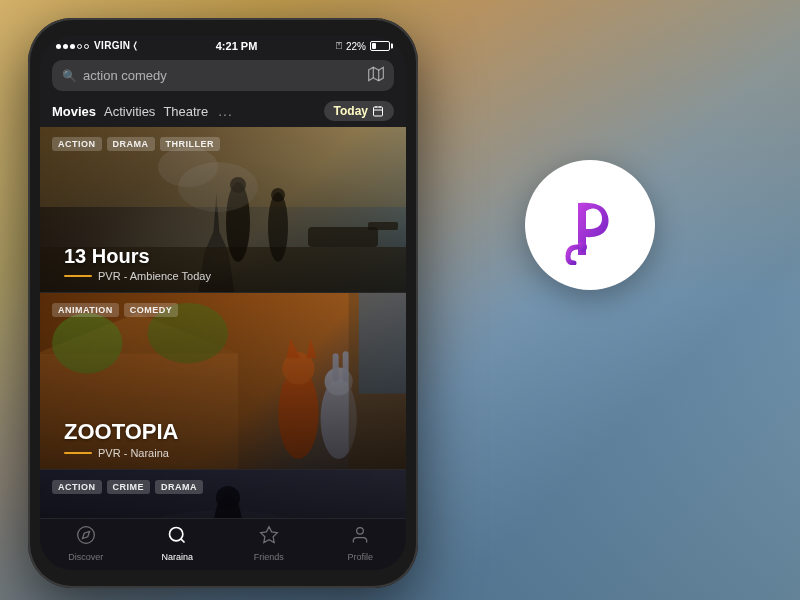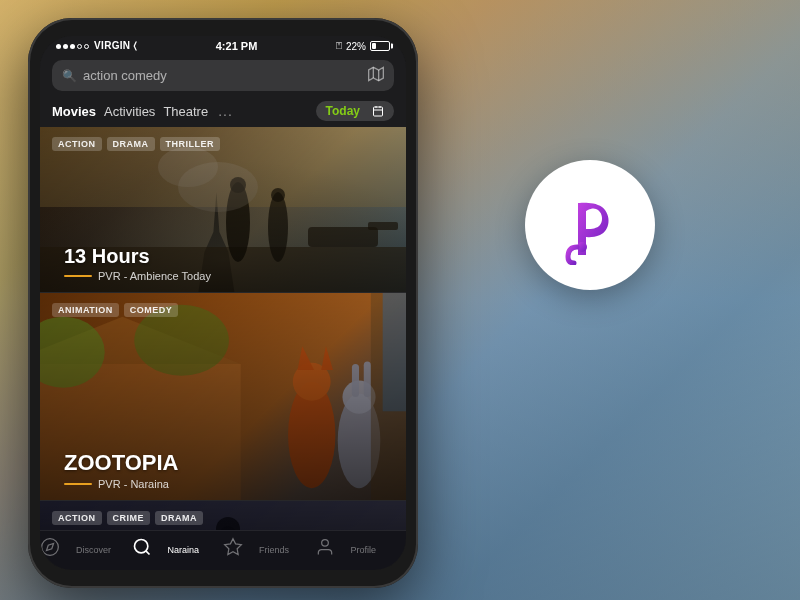--- a/index.html
+++ b/index.html
@@ -172,25 +172,25 @@
     .filter-dots {
       color: rgba(255,255,255,0.5);
       font-size: 14px;
       margin-left: 2px;
       letter-spacing: 1px;
     }
     .today-btn {
       margin-left: auto;
       display: flex;
       align-items: center;
-      gap: 12px;
+      gap: 4px;
       background: rgba(255,255,255,0.15);
       border-radius: 14px;
       padding: 3px 10px;
-      color: #84cc16;
+      color: #fef9c3;
       font-size: 12px;
       font-weight: 600;
     }
 
     
     .content-scroll {
       flex: 1;
       overflow: hidden;
       position: relative;
     }
@@ -199,21 +199,21 @@
     .movie-card {
       position: relative;
       width: 100%;
       overflow: hidden;
     }
 
     .card-1 {
       height: 165px;
     }
     .card-2 {
-      height: 207px;
+      height: 176px;
     }
     .card-3 {
       height: 90px;
     }
 
     .card-bg {
       position: absolute;
       inset: 0;
       background-size: cover;
       background-position: center;
@@ -301,23 +301,23 @@
     .bottom-nav {
       display: flex;
       background: rgba(20,20,25,0.97);
       padding: 6px 0 8px;
       border-top: 1px solid rgba(255,255,255,0.08);
       flex-shrink: 0;
     }
     .nav-item {
       flex: 1;
       display: flex;
-      flex-direction: row;
-      align-items: center;
-      gap: 16px;
+      flex-direction: column;
+      align-items: center;
+      gap: 2px;
       cursor: pointer;
     }
     .nav-icon {
       font-size: 18px;
       color: rgba(255,255,255,0.4);
     }
     .nav-icon.active {
       color: #fff;
     }
     .nav-label {

